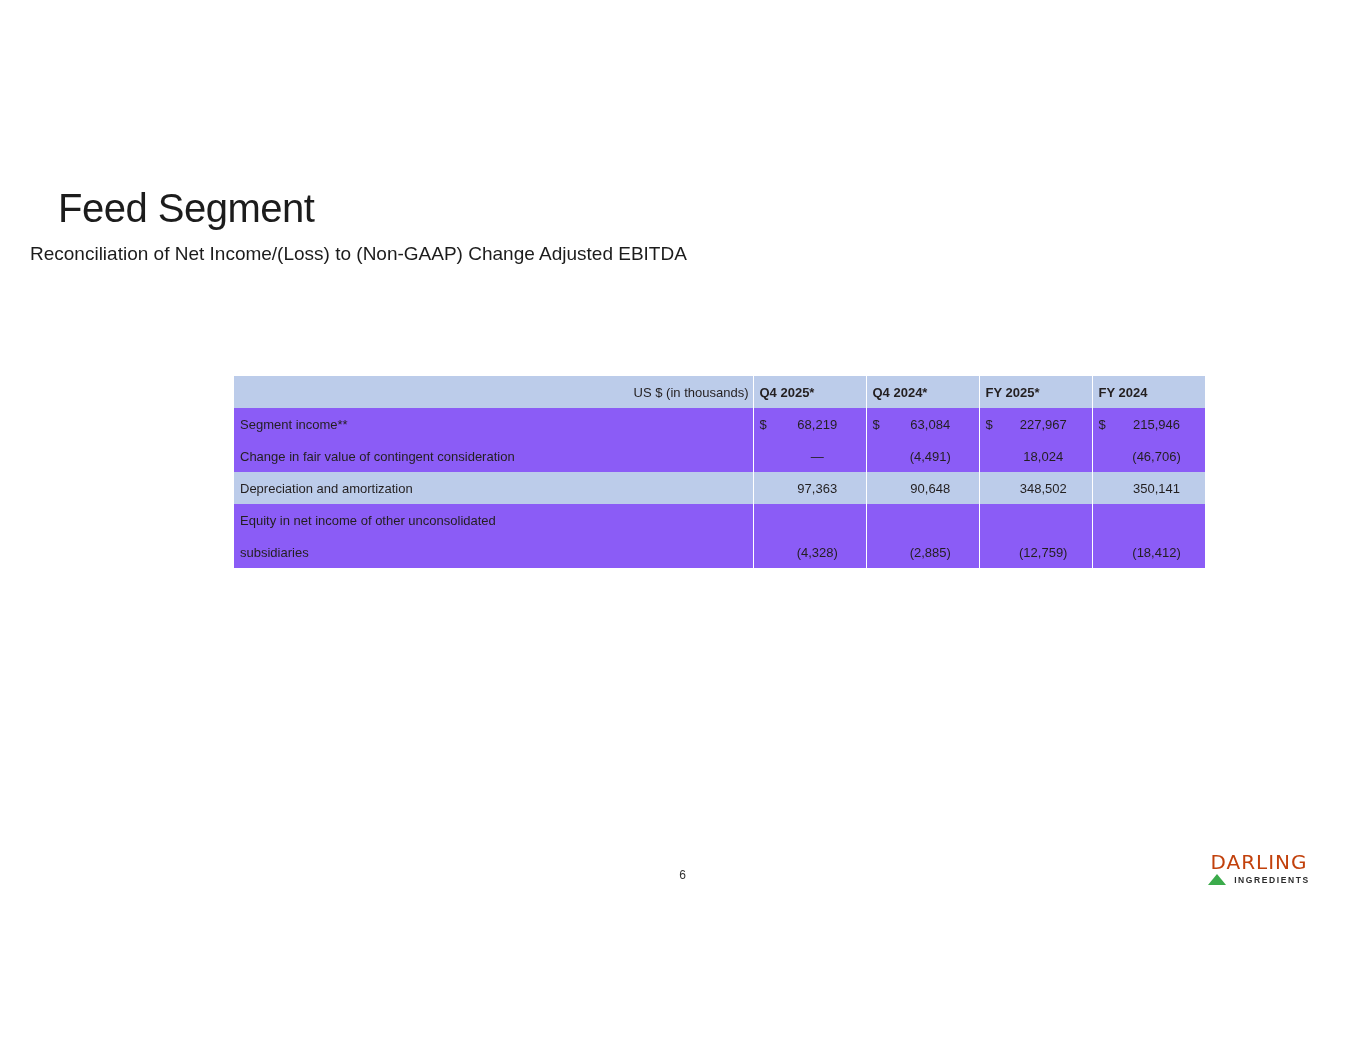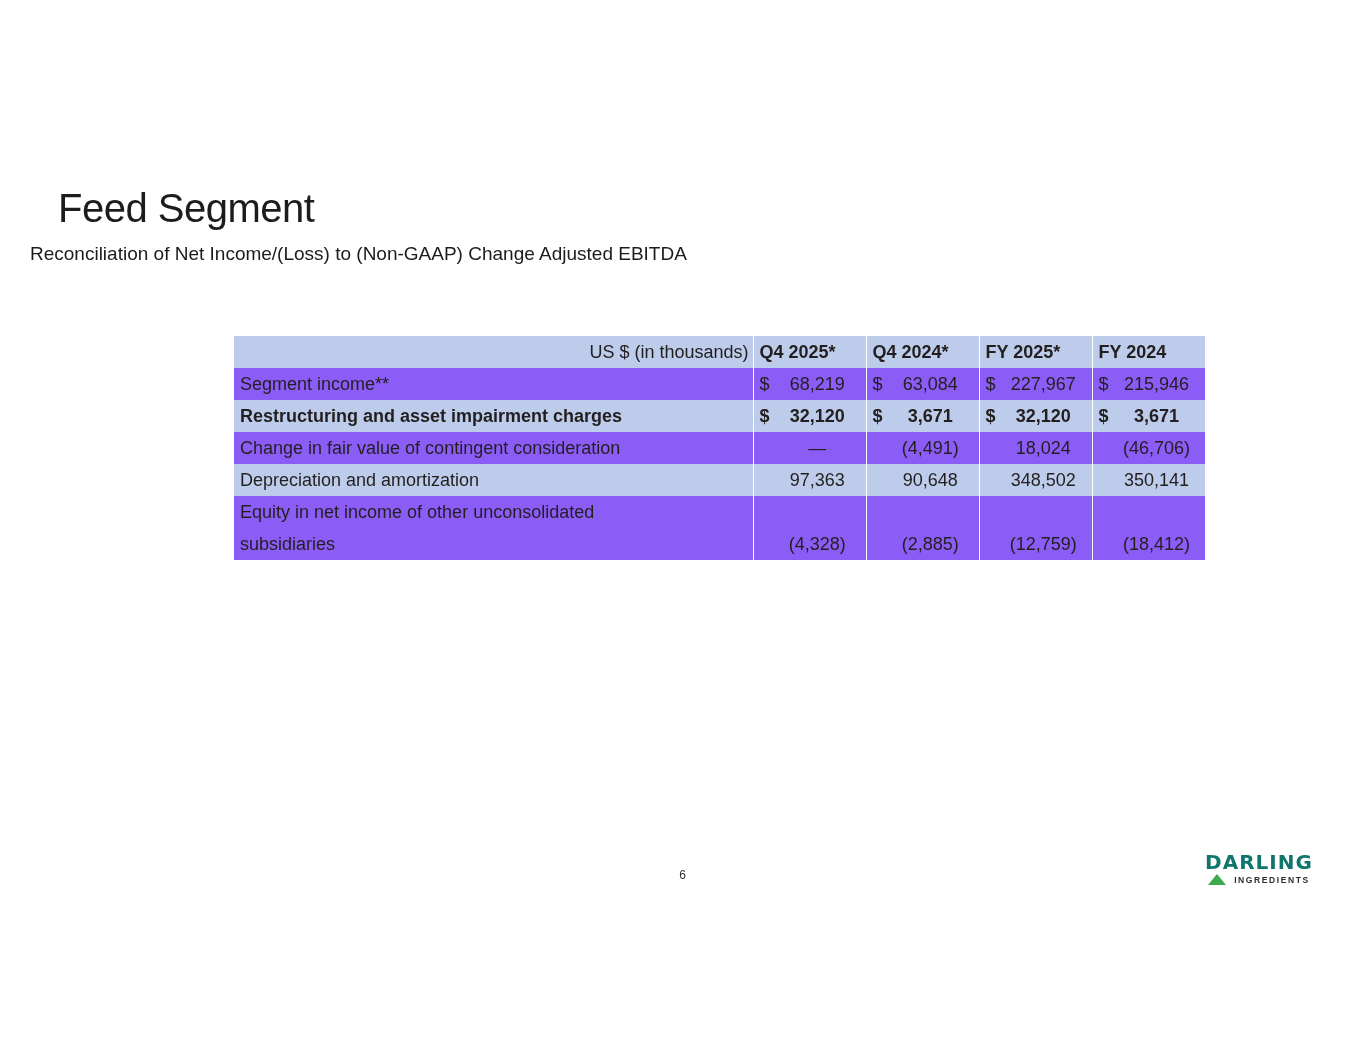--- a/index.html
+++ b/index.html
@@ -47,21 +47,22 @@
     position: absolute;
     left: 234px;
     top: 336px;
     width: 973px;
   }
 
   table.fin {
     border-collapse: collapse;
     width: 911px;
     table-layout: fixed;
-    font-size: 18px;
+    font-size: 13px;
+    margin-top: 40px;
   }
 
   table.fin td {
     padding: 0;
     vertical-align: middle;
     height: 32px;
   }
 
   .c-label { width: 519px; }
   .c-cur   { width: 26px; }
@@ -127,23 +128,23 @@
   .logo {
     position: absolute;
     left: 1200px;
     top: 852px;
     width: 118px;
     text-align: center;
   }
   .logo .word {
     font-family: "DejaVu Sans", sans-serif;
     font-size: 20px;
-    font-weight: 700;
+    font-weight: 400;
     letter-spacing: 1px;
-    color: #0f766e;
+    color: #c2410c;
     line-height: 1;
   }
   .logo .sub {
     display: flex;
     align-items: center;
     justify-content: center;
     gap: 8px;
     margin-top: 2px;
   }
   .logo .tri {
@@ -196,31 +197,20 @@
           <td class="cur sep-left">$</td>
           <td class="num">68,219</td>
           <td class="cur sep-left">$</td>
           <td class="num">63,084</td>
           <td class="cur sep-left">$</td>
           <td class="num">227,967</td>
           <td class="cur sep-left">$</td>
           <td class="num">215,946</td>
         </tr>
 
-        <tr class="band-dark bold">
-          <td class="lbl">Restructuring and asset impairment charges</td>
-          <td class="cur sep-left">$</td>
-          <td class="num">32,120</td>
-          <td class="cur sep-left">$</td>
-          <td class="num">3,671</td>
-          <td class="cur sep-left">$</td>
-          <td class="num">32,120</td>
-          <td class="cur sep-left">$</td>
-          <td class="num">3,671</td>
-        </tr>
 
         <tr class="band-light">
           <td class="lbl">Change in fair value of contingent consideration</td>
           <td class="cur sep-left"></td>
           <td class="num">—</td>
           <td class="cur sep-left"></td>
           <td class="num">(4,491)</td>
           <td class="cur sep-left"></td>
           <td class="num">18,024</td>
           <td class="cur sep-left"></td>

